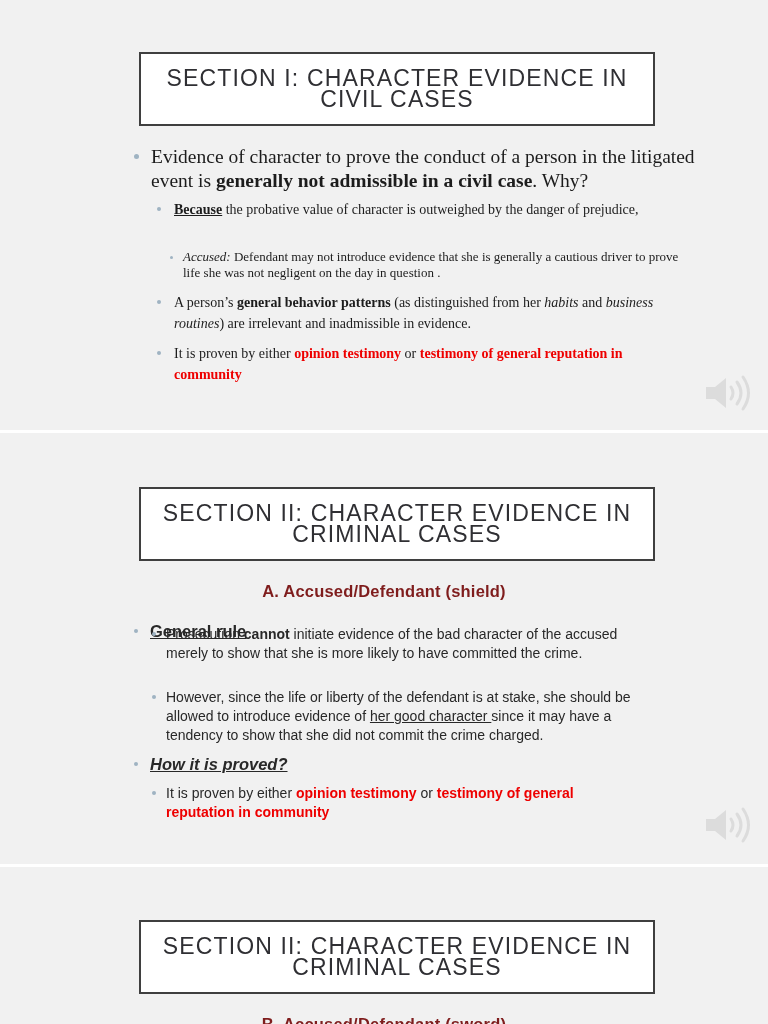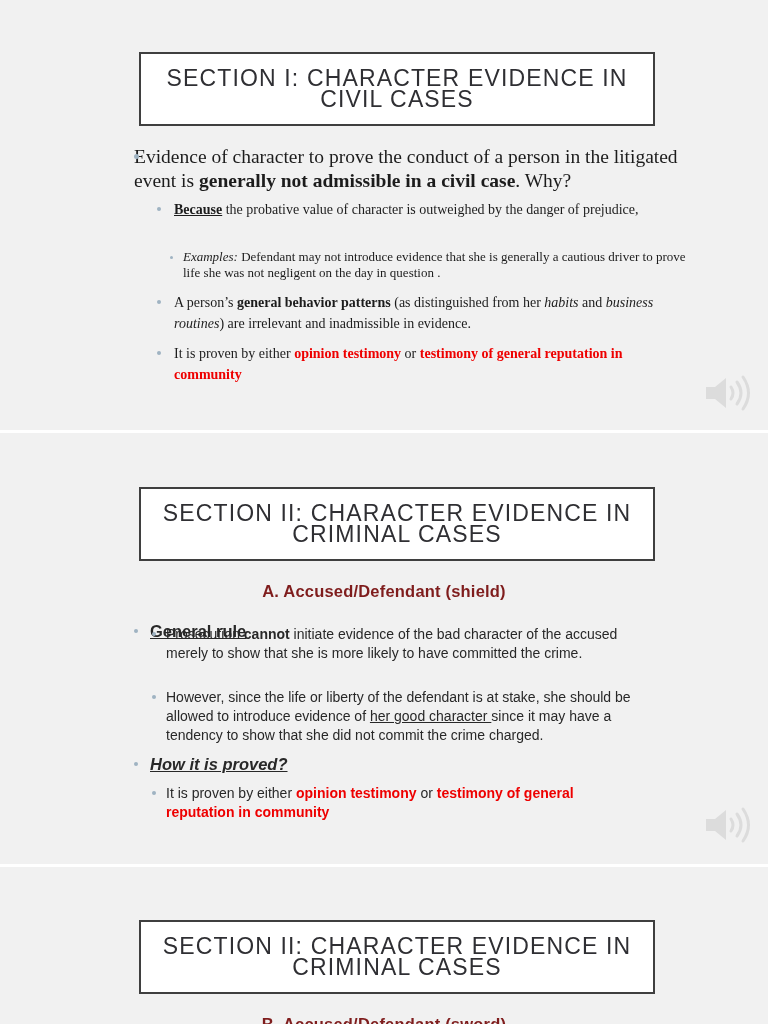--- a/index.html
+++ b/index.html
@@ -112,31 +112,31 @@
 <div class="doc">
 
   <div class="slide s1" style="height:430px;">
 
     <div class="title-box" style="top:52px; height:74px;">
       <span class="title-text">SECTION I: CHARACTER EVIDENCE IN CIVIL CASES</span>
     </div>
 
     <div class="brow" style="top:145px; left:134px; width:570px;">
       <span class="bullet" style="left:0px; top:9px; width:5px; height:5px;"></span>
-      <span class="btext lvl1" style=""><span>Evidence of character to prove the conduct of a person in the litigated event is </span><span class="bld">generally not admissible in a civil case</span><span>. Why?</span></span>
+      <span class="btext lvl1" style="margin-left:17px;"><span>Evidence of character to prove the conduct of a person in the litigated event is </span><span class="bld">generally not admissible in a civil case</span><span>. Why?</span></span>
     </div>
 
     <div class="brow" style="top:199px; left:157px; width:535px;">
       <span class="bullet" style="left:0px; top:8px; width:4px; height:4px;"></span>
       <span class="btext lvl2" style="margin-left:17px;"><span class="bld udl">Because</span><span> the probative value of character is outweighed by the danger of prejudice,</span></span>
     </div>
 
     <div class="brow" style="top:249px; left:170px; width:525px;">
       <span class="bullet" style="left:0px; top:7px; width:3px; height:3px;"></span>
-      <span class="btext lvl3" style="margin-left:13px;"><span class="ita">Examples:</span><span> Defendant may not introduce evidence that she is generally a cautious driver to prove life she was not negligent on the day in question .</span></span>
+      <span class="btext lvl3" style="margin-left:13px;"><span class="ita">Accused:</span><span> Defendant may not introduce evidence that she is generally a cautious driver to prove life she was not negligent on the day in question .</span></span>
     </div>
 
     <div class="brow" style="top:292px; left:157px; width:535px;">
       <span class="bullet" style="left:0px; top:8px; width:4px; height:4px;"></span>
       <span class="btext lvl2" style="margin-left:17px;"><span>A person’s </span><span class="bld">general behavior patterns</span><span> (as distinguished from her </span><span class="ita">habits</span><span> and </span><span class="ita">business routines</span><span>) are irrelevant and inadmissible in evidence.</span></span>
     </div>
 
     <div class="brow" style="top:343px; left:157px; width:500px;">
       <span class="bullet" style="left:0px; top:8px; width:4px; height:4px;"></span>
       <span class="btext lvl2" style="margin-left:17px;"><span>It is proven by either </span><span class="red">opinion testimony</span><span> or </span><span class="red">testimony of general reputation in community</span></span>

